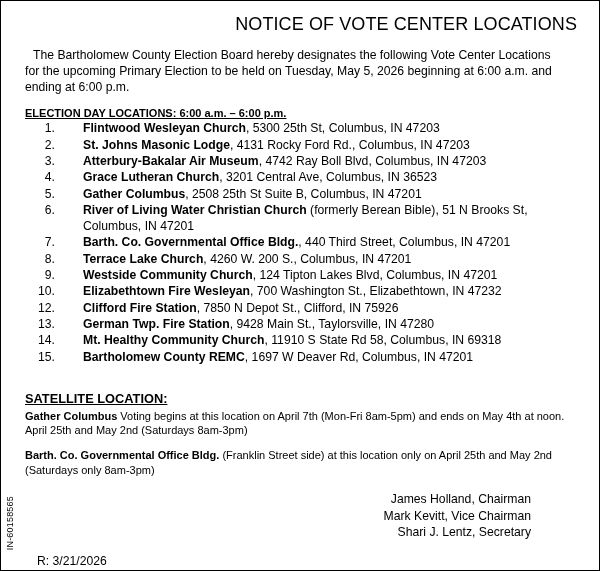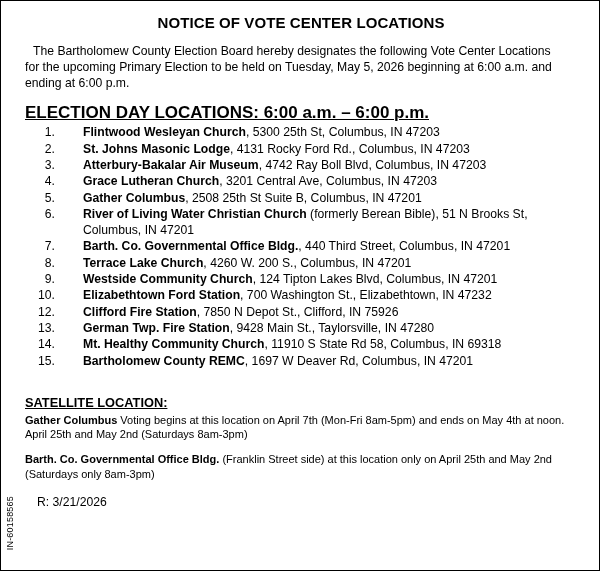--- a/index.html
+++ b/index.html
@@ -35,35 +35,35 @@
     color: #000;
     white-space: nowrap;
   }
   .content {
     position: absolute;
     left: 24px;
     top: 10px;
     width: 552px;
   }
   .title {
-    text-align: center;
-    font-weight: bold;
-    font-size: 15px;
+    text-align: right;
+    font-weight: normal;
+    font-size: 18px;
     margin: 3px 0 12px 0;
     letter-spacing: 0.1px;
   }
   .intro {
     font-size: 12.2px;
     line-height: 1.32;
     margin: 0 16px 12px 0;
     text-indent: 8px;
   }
   .section-head {
     font-weight: bold;
-    font-size: 17px;
+    font-size: 11px;
     text-decoration: underline;
     margin: 0 0 2px 0;
   }
   .section-head-plain {
     font-weight: bold;
     font-size: 12.8px;
     text-decoration: underline;
     margin: 25px 0 3px 0;
   }
   ol.locs {
@@ -135,21 +135,21 @@
         <li>
           <span class="num">2.</span>
           <span class="txt"><b>St. Johns Masonic Lodge</b><span>, 4131 Rocky Ford Rd., Columbus, IN 47203</span></span>
         </li>
         <li>
           <span class="num">3.</span>
           <span class="txt"><b>Atterbury-Bakalar Air Museum</b><span>, 4742 Ray Boll Blvd, Columbus, IN 47203</span></span>
         </li>
         <li>
           <span class="num">4.</span>
-          <span class="txt"><b>Grace Lutheran Church</b><span>, 3201 Central Ave, Columbus, IN 47203</span></span>
+          <span class="txt"><b>Grace Lutheran Church</b><span>, 3201 Central Ave, Columbus, IN 36523</span></span>
         </li>
         <li>
           <span class="num">5.</span>
           <span class="txt"><b>Gather Columbus</b><span>, 2508 25th St Suite B, Columbus, IN 47201</span></span>
         </li>
         <li>
           <span class="num">6.</span>
           <span class="txt"><b>River of Living Water Christian Church</b><span> (formerly Berean Bible), 51 N Brooks St, Columbus, IN 47201</span></span>
         </li>
         <li>
@@ -159,21 +159,21 @@
         <li>
           <span class="num">8.</span>
           <span class="txt"><b>Terrace Lake Church</b><span>, 4260 W. 200 S., Columbus, IN 47201</span></span>
         </li>
         <li>
           <span class="num">9.</span>
           <span class="txt"><b>Westside Community Church</b><span>, 124 Tipton Lakes Blvd, Columbus, IN 47201</span></span>
         </li>
         <li>
           <span class="num">10.</span>
-          <span class="txt"><b>Elizabethtown Ford Station</b><span>, 700 Washington St., Elizabethtown, IN 47232</span></span>
+          <span class="txt"><b>Elizabethtown Fire Wesleyan</b><span>, 700 Washington St., Elizabethtown, IN 47232</span></span>
         </li>
         <li>
           <span class="num">12.</span>
           <span class="txt"><b>Clifford Fire Station</b><span>, 7850 N Depot St., Clifford, IN 75926</span></span>
         </li>
         <li>
           <span class="num">13.</span>
           <span class="txt"><b>German Twp. Fire Station</b><span>, 9428 Main St., Taylorsville, IN 47280</span></span>
         </li>
         <li>
@@ -186,17 +186,22 @@
         </li>
       </ol>
 
     <div class="section-head-plain">SATELLITE LOCATION:</div>
 
     <div id="satellite-list">
         <p class="sat-p"><b>Gather Columbus</b><span> Voting begins at this location on April 7th (Mon-Fri 8am-5pm) and ends on May 4th at noon. April 25th and May 2nd (Saturdays 8am-3pm)</span></p>
         <p class="sat-p"><b>Barth. Co. Governmental Office Bldg.</b><span> (Franklin Street side) at this location only on April 25th and May 2nd (Saturdays only 8am-3pm)</span></p>
       </div>
 
+    <div class="signers" id="signers">
+        <div>James Holland, Chairman</div>
+        <div>Mark Kevitt, Vice Chairman</div>
+        <div>Shari J. Lentz, Secretary</div>
+      </div>
 
     <div class="revision">R: 3/21/2026</div>
 
   </div>
 </div>
 
 </body></html>

